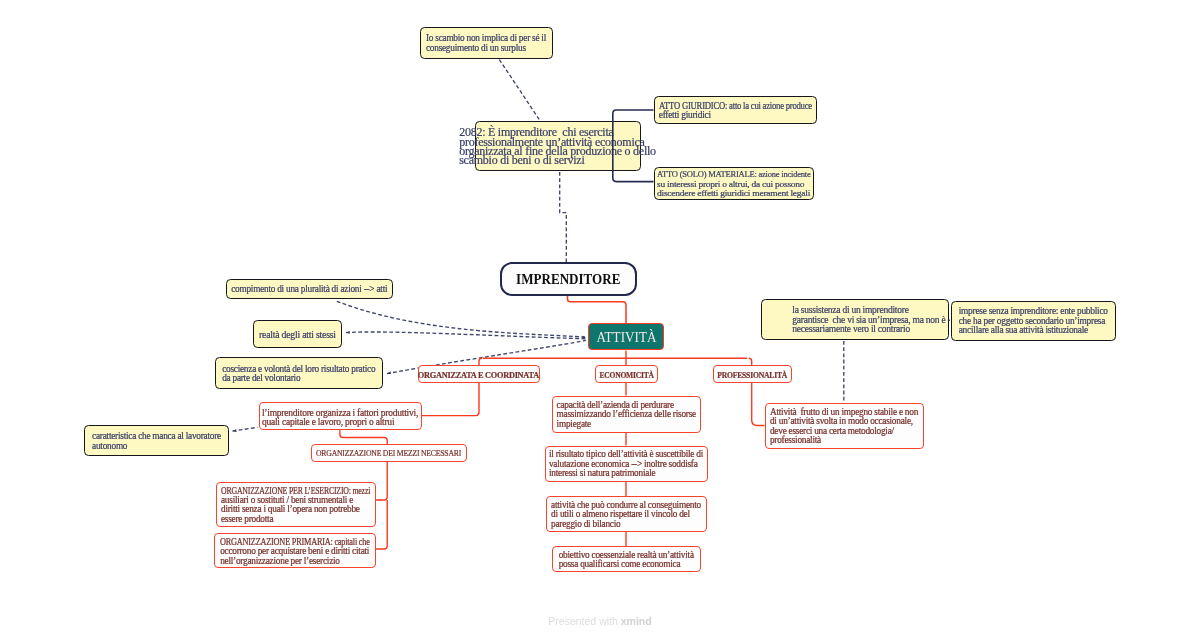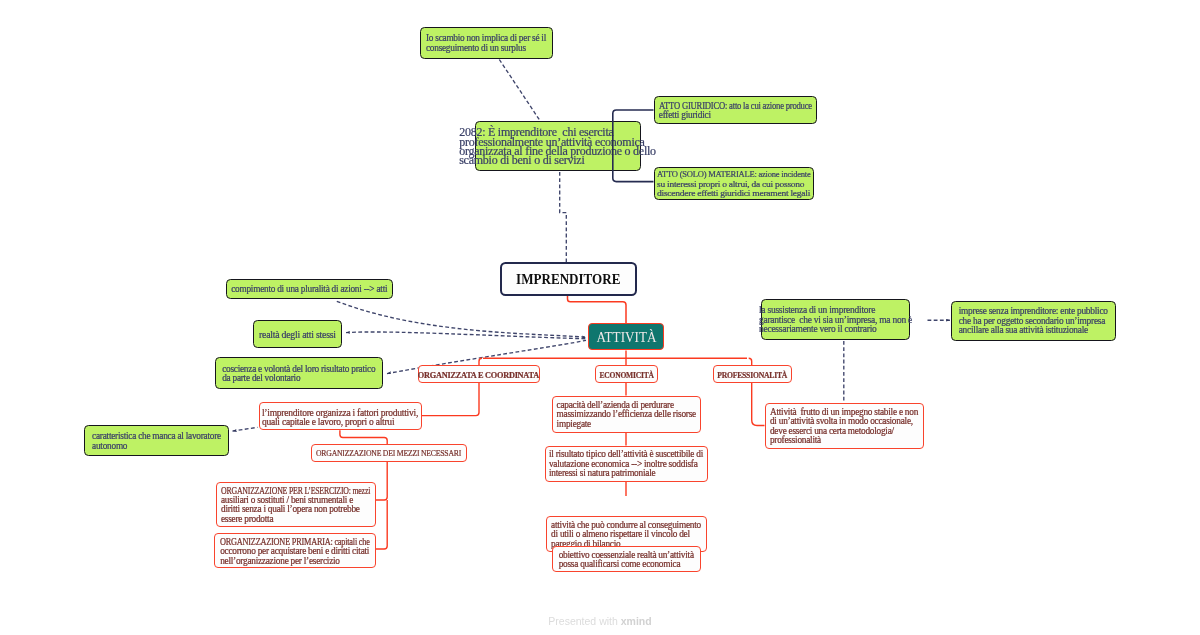--- a/index.html
+++ b/index.html
@@ -8,21 +8,21 @@
   #stage{position:absolute;left:0;top:0;width:1200px;height:635px;}
   svg#links{position:absolute;left:0;top:0;width:1200px;height:635px;z-index:2;}
   svg#links-top{position:absolute;left:0;top:0;width:1200px;height:635px;z-index:4;pointer-events:none;}
   .node{position:absolute;box-sizing:border-box;display:flex;align-items:center;
         justify-content:center;z-index:3;padding:0 2.6px;letter-spacing:-0.25px;}
   .node > span{display:block;line-height:9.4px;white-space:nowrap;position:relative;top:1px;
                 transform:translateZ(0);-webkit-text-stroke:0.22px;}
   .ln{display:block;width:max-content;font-style:normal;transform-origin:left center;
        white-space:pre;overflow:visible;font-variant-ligatures:none;
        font-feature-settings:"liga" 0,"clig" 0,"calt" 0;}
-  .nb{border:1.75px solid #15151c;border-radius:4.5px;background:#bef264;color:#3b4168;}
+  .nb{border:1.75px solid #15151c;border-radius:4.5px;background:#fef9c3;color:#3b4168;}
   .rb{border:1.4px solid #f9442d;border-radius:4px;background:#fdfdfd;color:#77302b;}
   #root{position:absolute;box-sizing:border-box;display:flex;align-items:center;z-index:3;
         border:2.1px solid #22284c;border-radius:5.5px;background:#fdfdfd;color:#0d0d0d;
         font-size:14.35px;font-weight:700;text-align:center;}
   #root{justify-content:center;}
   #root > span{display:block;transform:scaleX(.912) translateZ(0);}
   #attivita{position:absolute;box-sizing:border-box;display:flex;align-items:center;z-index:3;
         border:1.8px solid #fb3a20;border-radius:4px;background:#0f766e;color:#f0e9e9;
         font-size:15.6px;text-align:center;}
   #attivita{justify-content:center;}
@@ -139,21 +139,21 @@
         <i class="ln">coscienza e volontà del loro risultato pratico</i>
         <i class="ln">da parte del volontario</i>
       </span>
 </div>
 <div class="node nb" style="left:84px;top:425px;width:145px;height:31px;font-size:9.3px;">
   <span>
         <i class="ln">caratteristica che manca al lavoratore</i>
         <i class="ln">autonomo</i>
       </span>
 </div>
-<div class="node nb" style="left:761px;top:299px;width:149px;height:41px;font-size:9.5px;">
+<div class="node nb" style="left:761px;top:299px;width:188px;height:41px;font-size:9.5px;justify-content:flex-end;">
   <span>
         <i class="ln">la sussistenza di un imprenditore</i>
         <i class="ln">garantisce  che vi sia un’impresa, ma non è</i>
         <i class="ln">necessariamente vero il contrario</i>
       </span>
 </div>
 <div class="node nb" style="left:950.5px;top:300.5px;width:165.5px;height:40px;font-size:9.4px;">
   <span>
         <i class="ln">imprese senza imprenditore: ente pubblico</i>
         <i class="ln">che ha per oggetto secondario un’impresa</i>
@@ -193,42 +193,42 @@
         <i class="ln">interessi si natura patrimoniale</i>
       </span>
 </div>
 <div class="node rb" style="left:552px;top:395.5px;width:148.5px;height:37px;font-size:9.3px;">
   <span>
         <i class="ln">capacità dell’azienda di perdurare</i>
         <i class="ln">massimizzando l’efficienza delle risorse</i>
         <i class="ln">impiegate</i>
       </span>
 </div>
-<div class="node rb" style="left:545.5px;top:496px;width:161px;height:36px;font-size:9.3px;margin-top:20px;">
+<div class="node rb" style="left:545.5px;top:496px;width:161px;height:36px;font-size:9.3px;">
   <span>
         <i class="ln">attività che può condurre al conseguimento</i>
         <i class="ln">di utili o almeno rispettare il vincolo del</i>
         <i class="ln">pareggio di bilancio</i>
       </span>
 </div>
 <div class="node rb" style="left:552px;top:546px;width:148.5px;height:26px;font-size:9.3px;">
   <span>
         <i class="ln">obiettivo coessenziale realtà un’attività</i>
         <i class="ln">possa qualificarsi come economica</i>
       </span>
 </div>
 <div class="node rb" style="left:764.5px;top:402.5px;width:159px;height:46px;font-size:9.3px;">
   <span>
         <i class="ln">Attività  frutto di un impegno stabile e non</i>
         <i class="ln">di un’attività svolta in modo occasionale,</i>
         <i class="ln">deve esserci una certa metodologia/</i>
         <i class="ln">professionalità</i>
       </span>
 </div>
-<div id="root" style="left:500.4px;top:262.4px;width:136.5px;height:33.7px;">
+<div id="root" style="left:500.4px;top:262.4px;width:136.5px;height:33.7px;border-radius:12px;">
   <span>IMPRENDITORE</span>
 </div>
 <div id="attivita" style="left:588.4px;top:323.1px;width:75.9px;height:27.3px;">
   <span>ATTIVITÀ</span>
 </div>
 <div class="node rb cap" style="left:417.7px;top:365.4px;width:122px;height:17.4px;font-size:8.8px;">
   <span style="transform:scaleX(0.94) translateZ(0);">ORGANIZZATA E COORDINATA</span>
 </div>
 <div class="node rb cap" style="left:595.2px;top:365.4px;width:62.7px;height:17.4px;font-size:8.8px;">
   <span style="transform:scaleX(0.86) translateZ(0);">ECONOMICITÀ</span>

